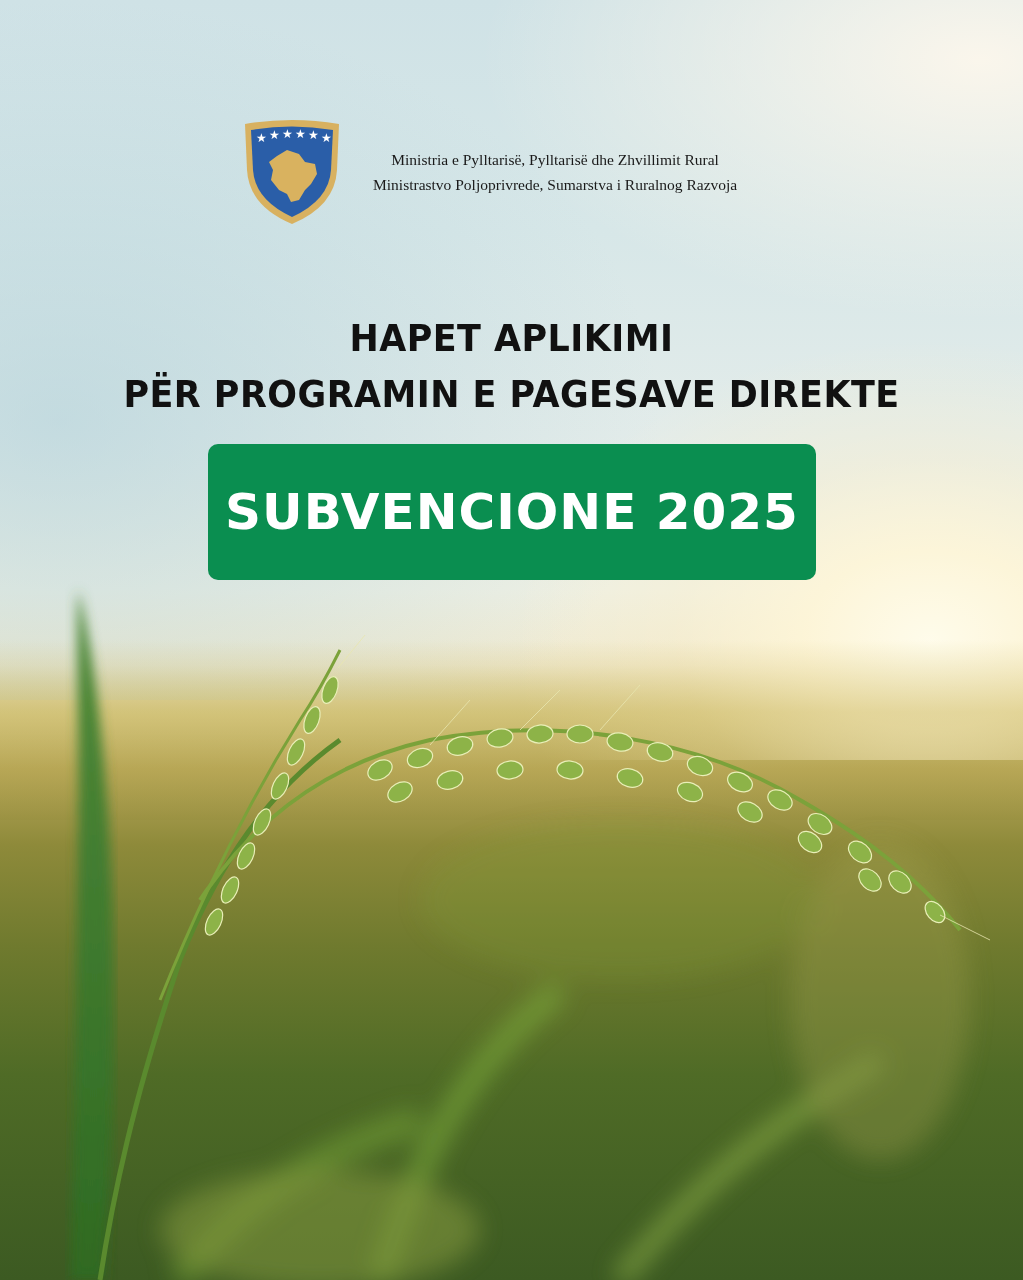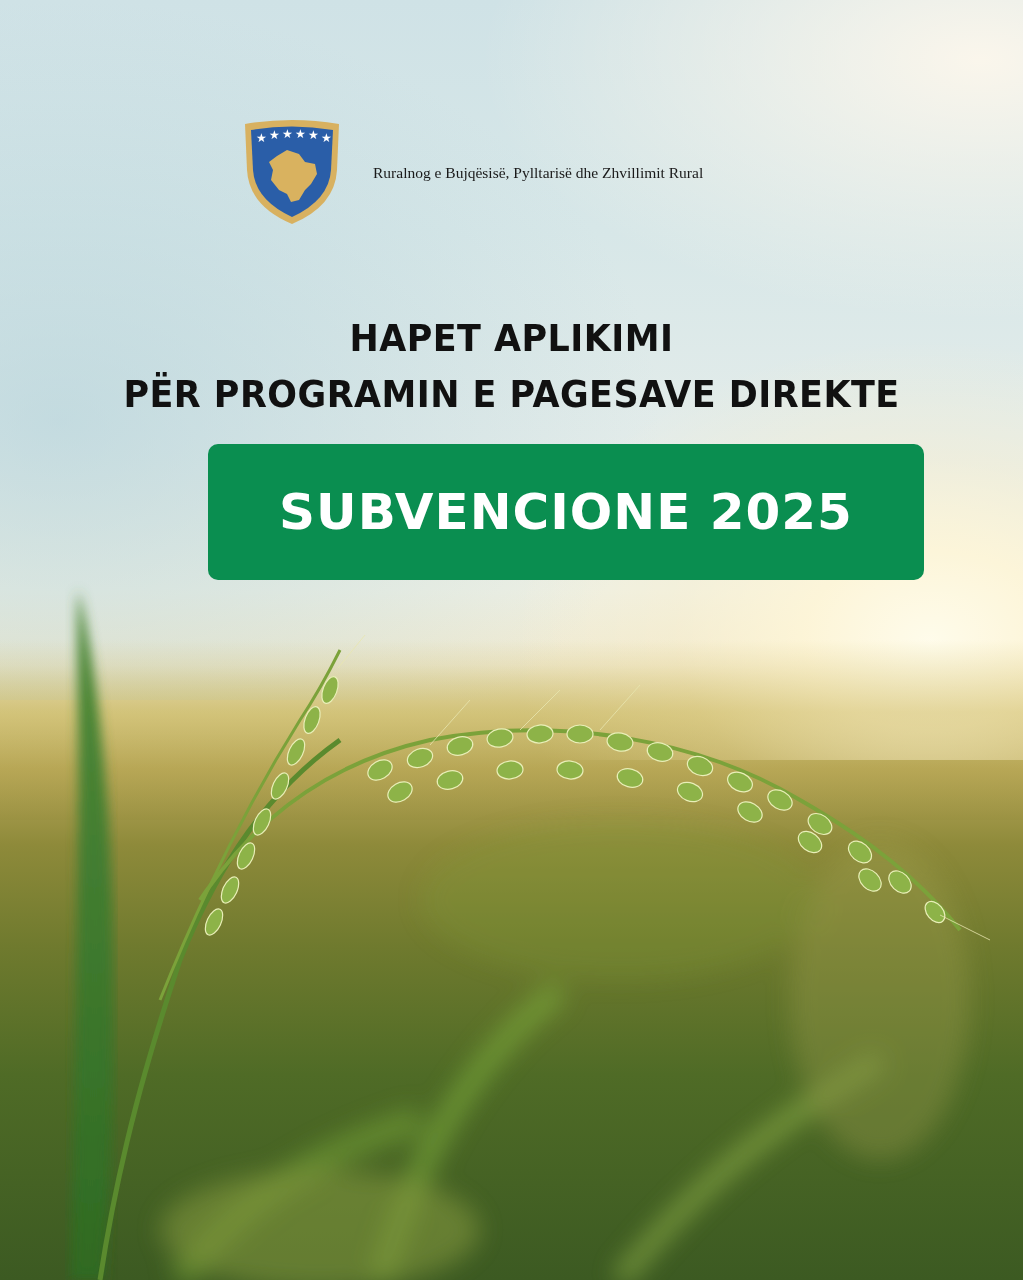--- a/index.html
+++ b/index.html
@@ -26,21 +26,21 @@
   .plants { position: absolute; left: 0; top: 0; width: 1023px; height: 1280px; }
 
   .header { position: absolute; left: 241px; top: 118px; display: flex; align-items: center; }
   .emblem { width: 102px; height: 108px; }
   .ministry-text { margin-left: 30px; display: flex; flex-direction: column; align-items: center; font-family: "Liberation Serif", "DejaVu Serif", serif; font-size: 15.5px; color: #1a1a1a; line-height: 25px; }
 
   .headline { position: absolute; left: 0; top: 310px; width: 1023px; text-align: center; font-family: "DejaVu Sans", "Liberation Sans", sans-serif; font-weight: bold; color: #111; }
   .headline .line1 { font-size: 38px; letter-spacing: 0.5px; line-height: 56px; transform: scaleX(0.92); display: block; }
   .headline .line2 { font-size: 38px; letter-spacing: 0.5px; line-height: 56px; transform: scaleX(0.92); display: block; }
 
-  .badge { position: absolute; left: 208px; top: 444px; width: 716px; height: 136px; background: #0a8e50; border-radius: 10px; display: flex; align-items: center; justify-content: center; }
+  .badge { position: absolute; left: 208px; top: 444px; width: 608px; height: 136px; background: #0a8e50; border-radius: 10px; display: flex; align-items: center; justify-content: center; }
   .badge span { color: #ffffff; font-family: "DejaVu Sans", "Liberation Sans", sans-serif; font-weight: bold; font-size: 50px; letter-spacing: 1px; }
 </style>
 </head>
 <body>
 
 <div class="poster">
   <div class="sky-blue"></div>
   <div class="sky-glow2"></div>
   <div class="sky-glow"></div>
   <div class="field-haze"></div>
@@ -127,21 +127,22 @@
         <text x="15" y="24" font-size="12" font-family="DejaVu Sans, sans-serif">★</text>
         <text x="28" y="21" font-size="12" font-family="DejaVu Sans, sans-serif">★</text>
         <text x="41" y="20" font-size="12" font-family="DejaVu Sans, sans-serif">★</text>
         <text x="54" y="20" font-size="12" font-family="DejaVu Sans, sans-serif">★</text>
         <text x="67" y="21" font-size="12" font-family="DejaVu Sans, sans-serif">★</text>
         <text x="80" y="24" font-size="12" font-family="DejaVu Sans, sans-serif">★</text>
       </g>
       <path d="M46 32 L58 36 L64 44 L74 46 L76 56 L70 66 L64 72 L58 82 L50 84 L46 76 L38 72 L30 62 L32 52 L28 44 L36 38 Z" fill="#d9b25f"></path>
     </svg>
     <div class="ministry-text">
-      <span>Ruralnog e Bujqësisë, Pylltarisë dhe Zhvillimit Rural</span>
+      <span>Ministria e Pylltarisë, Pylltarisë dhe Zhvillimit Rural</span>
+      <span>Ministrastvo Poljoprivrede, Sumarstva i Ruralnog Razvoja</span>
     </div>
   </div>
 
   <div class="headline">
     <span class="line1">HAPET APLIKIMI</span>
     <span class="line2">PËR PROGRAMIN E PAGESAVE DIREKTE</span>
   </div>
 
   <div class="badge">
     <span>SUBVENCIONE 2025</span>

